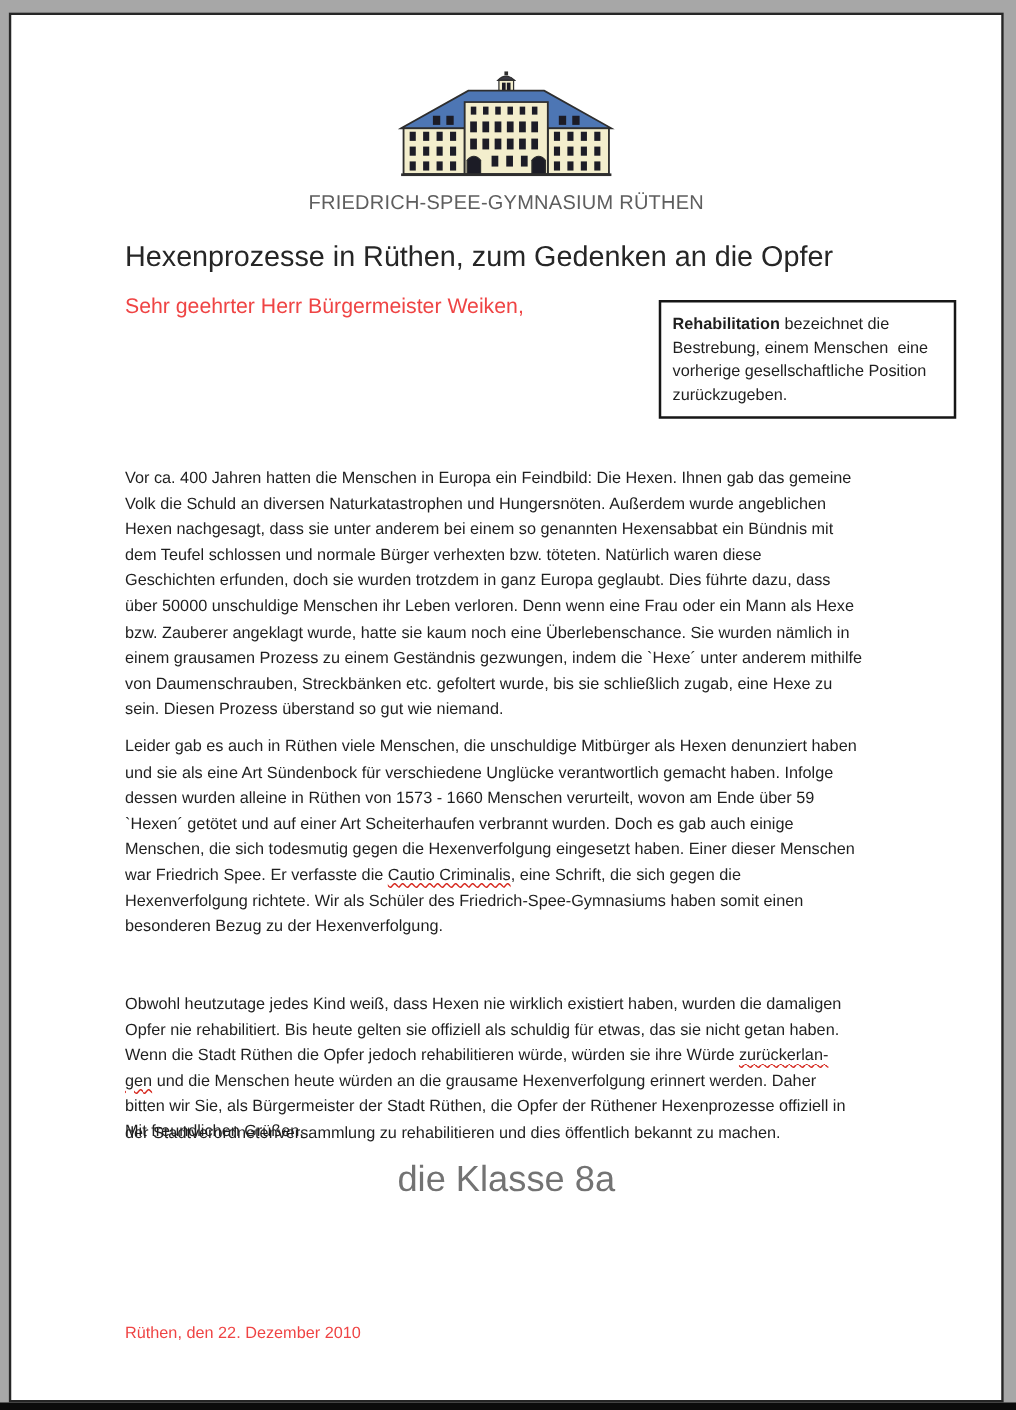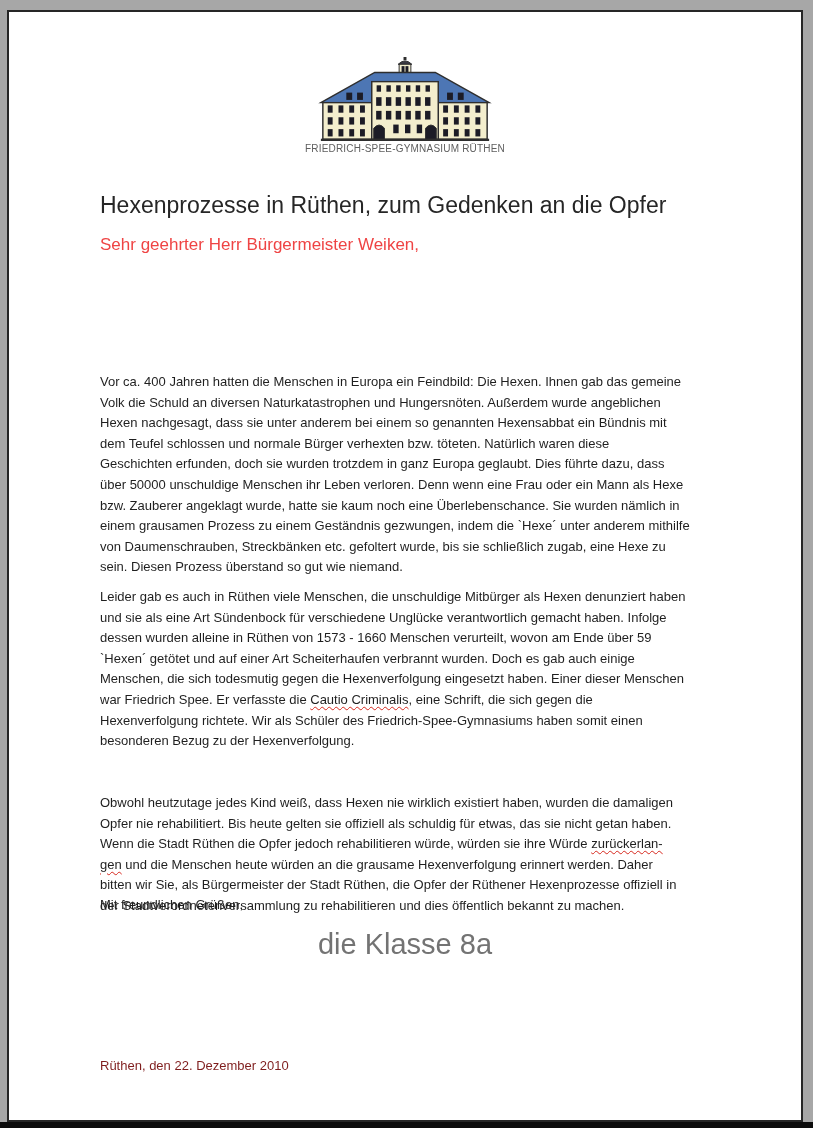--- a/index.html
+++ b/index.html
@@ -22,22 +22,22 @@
     width: 813px; height: 6px;
     background: #0c0c0c;
   }
   .logo {
     position: absolute;
     top: 45px; left: 0; width: 100%;
     text-align: center;
   }
   .logo svg { display: block; margin: 0 auto; }
   .school-name {
-    margin-top: 2px;
-    font-size: 10px;
+    margin-top: 13px;
+    font-size: 16px;
     letter-spacing: 0.2px;
     color: #5e5e5e;
   }
   .letter-title {
     position: absolute;
     left: 91px; top: 180px;
     font-size: 23px;
     color: #262626;
   }
   .salutation {
@@ -92,21 +92,21 @@
     left: 0; top: 916px;
     width: 792px;
     text-align: center;
     font-size: 29px;
     color: #737373;
   }
   .date-line {
     position: absolute;
     left: 91px; top: 1046px;
     font-size: 13px;
-    color: #7f1d1d;
+    color: #ef4444;
   }
 </style>
 </head>
 <body>
 
 <div class="page">
 
   <div class="logo">
     <svg width="178" height="84" viewBox="0 0 182 92" preserveAspectRatio="none">
 
@@ -180,20 +180,24 @@
 
       <rect x="5" y="89.5" width="172" height="2.5" fill="#2e2e2e"></rect>
     </svg>
     <div class="school-name">FRIEDRICH-SPEE-GYMNASIUM RÜTHEN</div>
   </div>
 
   <div class="letter-title">Hexenprozesse in Rüthen, zum Gedenken an die Opfer</div>
 
   <div class="salutation">Sehr geehrter Herr Bürgermeister Weiken,</div>
 
+  <div class="def-box"><span class="term">Rehabilitation</span><span> bezeichnet die
+Bestrebung, einem Menschen  eine
+vorherige gesellschaftliche Position
+zurückzugeben.</span></div>
 
 
   <p class="para p2">Vor ca. 400 Jahren hatten die Menschen in Europa ein Feindbild: Die Hexen. Ihnen gab das gemeine
 Volk die Schuld an diversen Naturkatastrophen und Hungersnöten. Außerdem wurde angeblichen
 Hexen nachgesagt, dass sie unter anderem bei einem so genannten Hexensabbat ein Bündnis mit
 dem Teufel schlossen und normale Bürger verhexten bzw. töteten. Natürlich waren diese
 Geschichten erfunden, doch sie wurden trotzdem in ganz Europa geglaubt. Dies führte dazu, dass
 über 50000 unschuldige Menschen ihr Leben verloren. Denn wenn eine Frau oder ein Mann als Hexe
 bzw. Zauberer angeklagt wurde, hatte sie kaum noch eine Überlebenschance. Sie wurden nämlich in
 einem grausamen Prozess zu einem Geständnis gezwungen, indem die `Hexe´ unter anderem mithilfe

